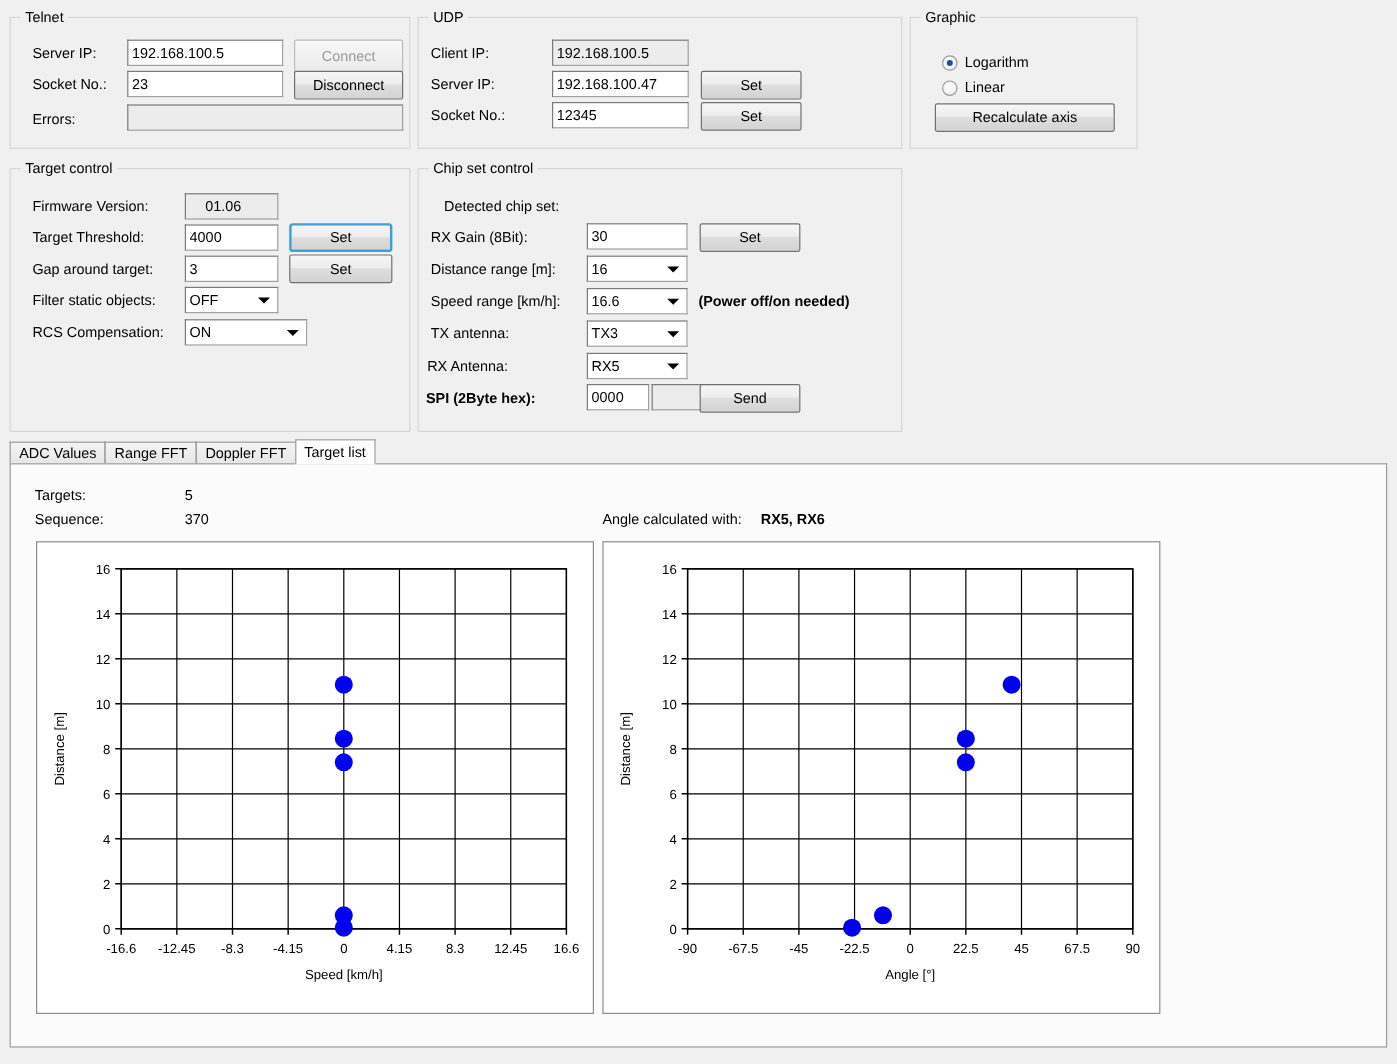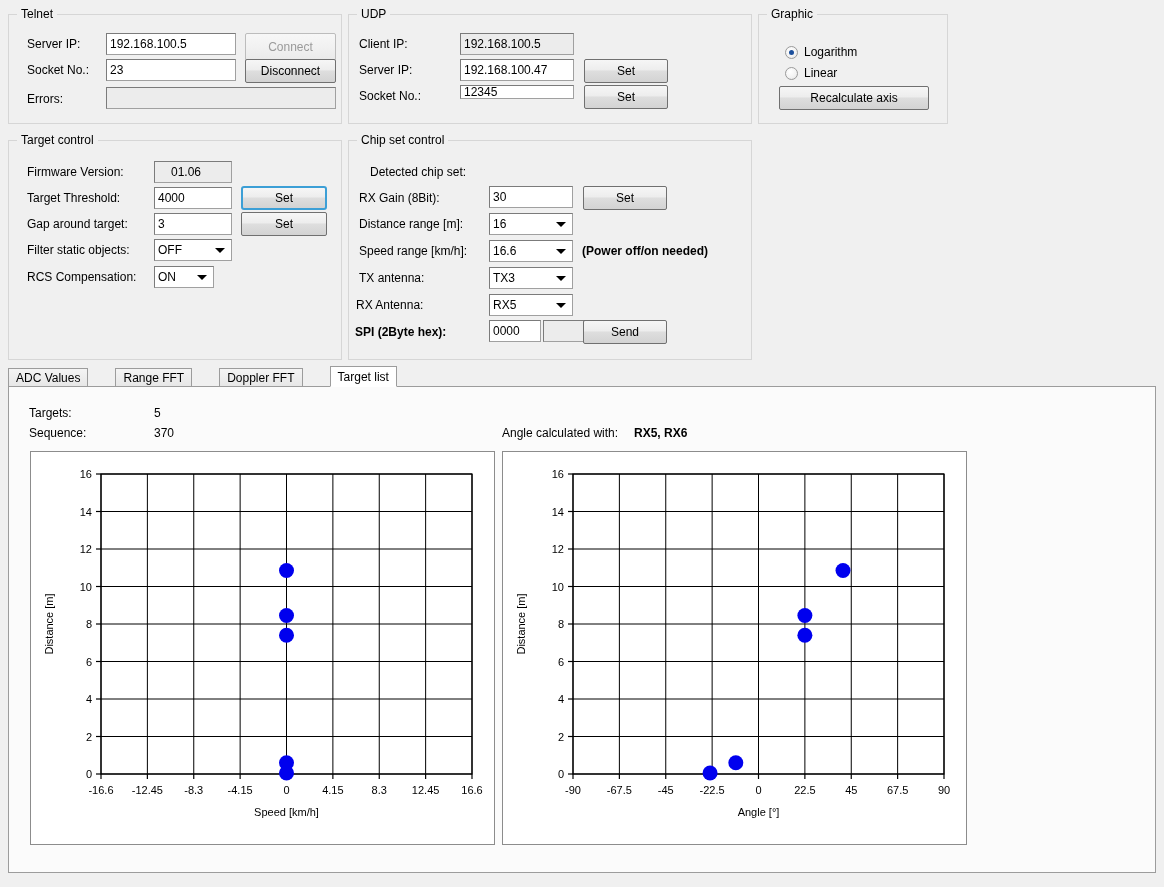--- a/index.html
+++ b/index.html
@@ -73,21 +73,21 @@
     content: ""; width: 5px; height: 5px; border-radius: 50%;
     background: #1b4f9c;
   }
   .radio .rl { font-size: 12px; }
 
   
   #tabpanel {
     position: absolute; left: 8px; top: 386px; width: 1148px; height: 487px;
     background: #fbfbfb; border: 1px solid #9c9c9c; box-sizing: border-box;
   }
-  #tabstrip { position: absolute; left: 8px; top: 367px; height: 20px; display: flex; align-items: flex-end; gap: 28px; }
+  #tabstrip { position: absolute; left: 8px; top: 367px; height: 20px; display: flex; align-items: flex-end; }
   .tab {
     box-sizing: border-box; height: 19px;
     background: linear-gradient(to bottom,#f4f4f4 0%, #e6e6e6 100%);
     border: 1px solid #9c9c9c; border-bottom: none;
     padding: 0 7px; font-size: 12px; line-height: 18px;
     margin-right: -1px; color: #000;
   }
   .tab.active {
     background: #ffffff; height: 21px; line-height: 20px;
     border-bottom: 1px solid #ffffff; position: relative; z-index: 3;
@@ -124,21 +124,21 @@
   <div class="group" style="left:348px; top:14px; width:402px; height:108px;">
     <span class="legend">UDP</span>
     <span class="lbl" style="left:10px; top:22px;">Client IP:</span>
     <input class="tf roempty" readonly="" style="left: 111px; top: 18px; width: 114px; height: 22px;" value="192.168.100.5">
 
     <span class="lbl" style="left:10px; top:48px;">Server IP:</span>
     <input class="tf" style="left: 111px; top: 44px; width: 114px; height: 22px;" value="192.168.100.47">
     <div class="btn" style="left:235px; top:44px; width:84px; height:24px;">Set</div>
 
     <span class="lbl" style="left:10px; top:74px;">Socket No.:</span>
-    <input class="tf" style="left: 111px; top: 70px; width: 114px; height: 14px;" value="12345">
+    <input class="tf" style="left: 111px; top: 70px; width: 114px; height: 22px;" value="12345">
     <div class="btn" style="left:235px; top:70px; width:84px; height:24px;">Set</div>
   </div>
 
   <div class="group" style="left:758px; top:14px; width:188px; height:108px;">
     <span class="legend">Graphic</span>
     <div class="radio checked" style="left:26px; top:30px;">
       <span class="dot"></span>
       <span class="rl">Logarithm</span>
     </div>
     <div class="radio" style="left:26px; top:51px;">
@@ -162,21 +162,21 @@
     <input class="tf" style="left: 145px; top: 72px; width: 78px; height: 22px;" value="3">
     <div class="btn" style="left:232px; top:71px; width:86px; height:24px;">Set</div>
 
     <span class="lbl" style="left:18px; top:102px;">Filter static objects:</span>
     <div class="cb" style="left:145px; top:98px; width:78px; height:22px;">
       <span>OFF</span>
       <span class="arrow"></span>
     </div>
 
     <span class="lbl" style="left:18px; top:129px;">RCS Compensation:</span>
-    <div class="cb" style="left:145px; top:125px; width:60px; height:22px;">
+    <div class="cb" style="left:145px; top:125px; width:102px; height:22px;">
       <span>ON</span>
       <span class="arrow"></span>
     </div>
   </div>
 
   <div class="group" style="left:348px; top:140px; width:402px; height:218px;">
     <span class="legend">Chip set control</span>
 
     <span class="lbl" style="left:21px; top:24px;">Detected chip set:</span>
     <span class="lbl" style="left:140px; top:24px;"></span>

